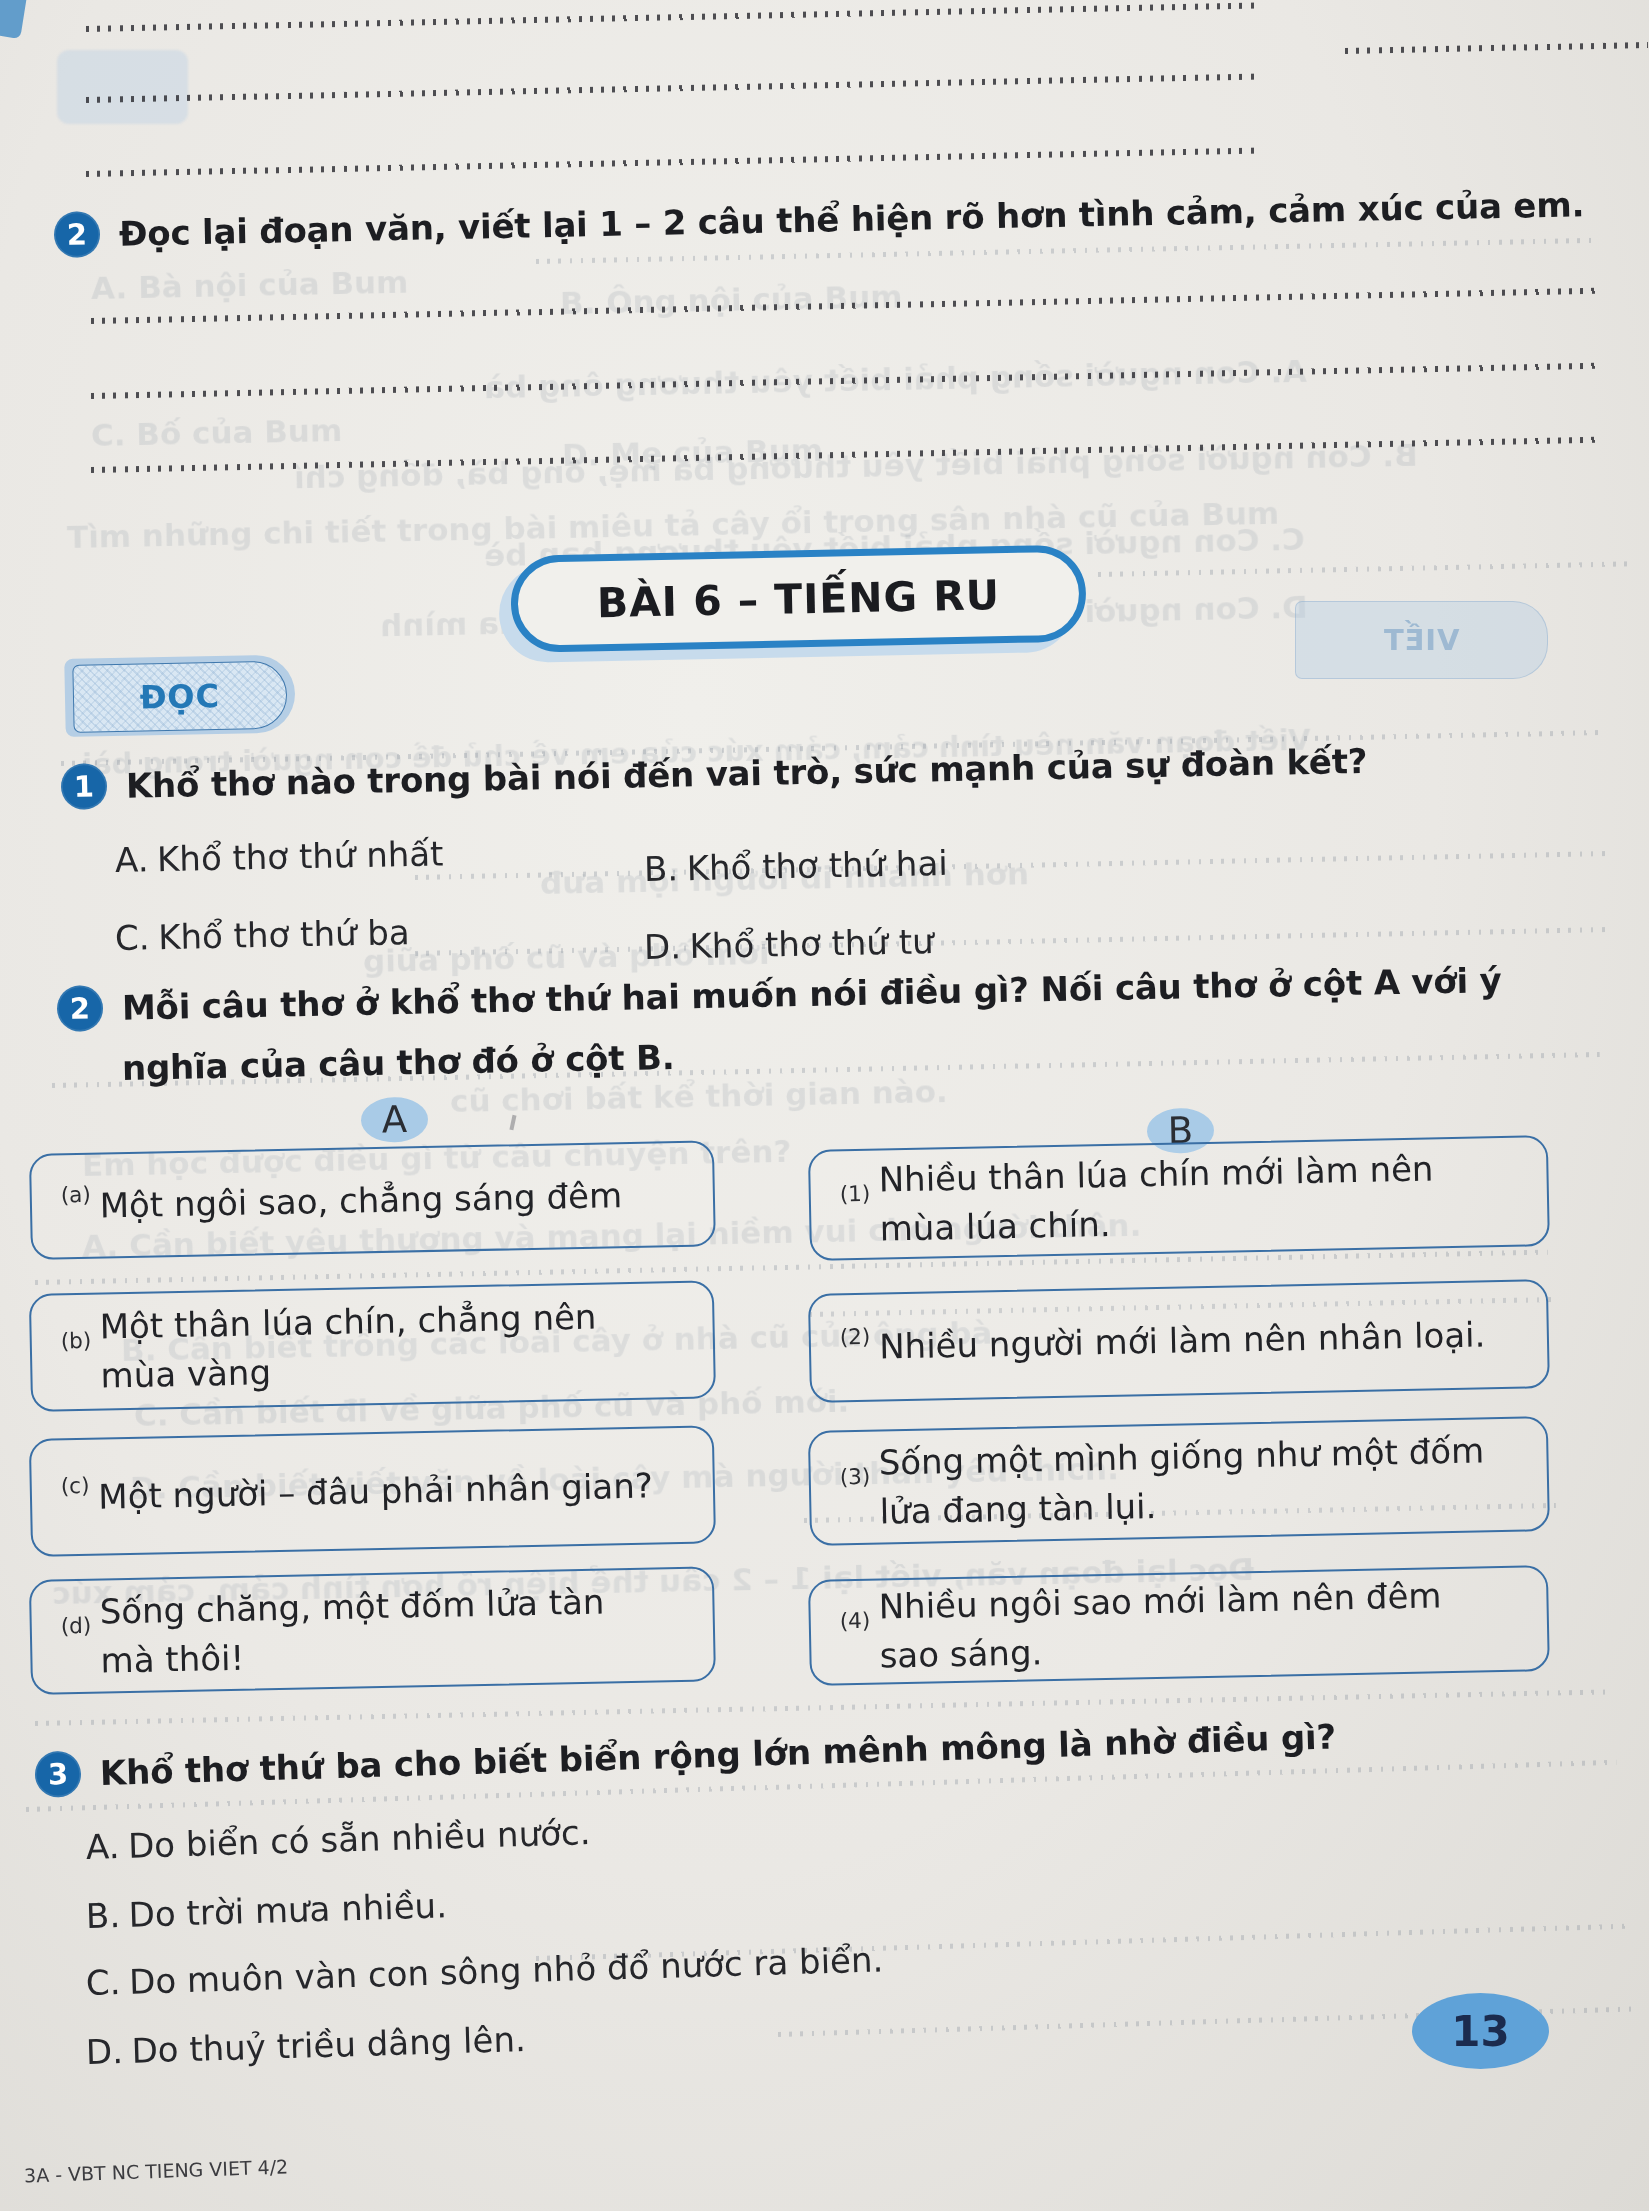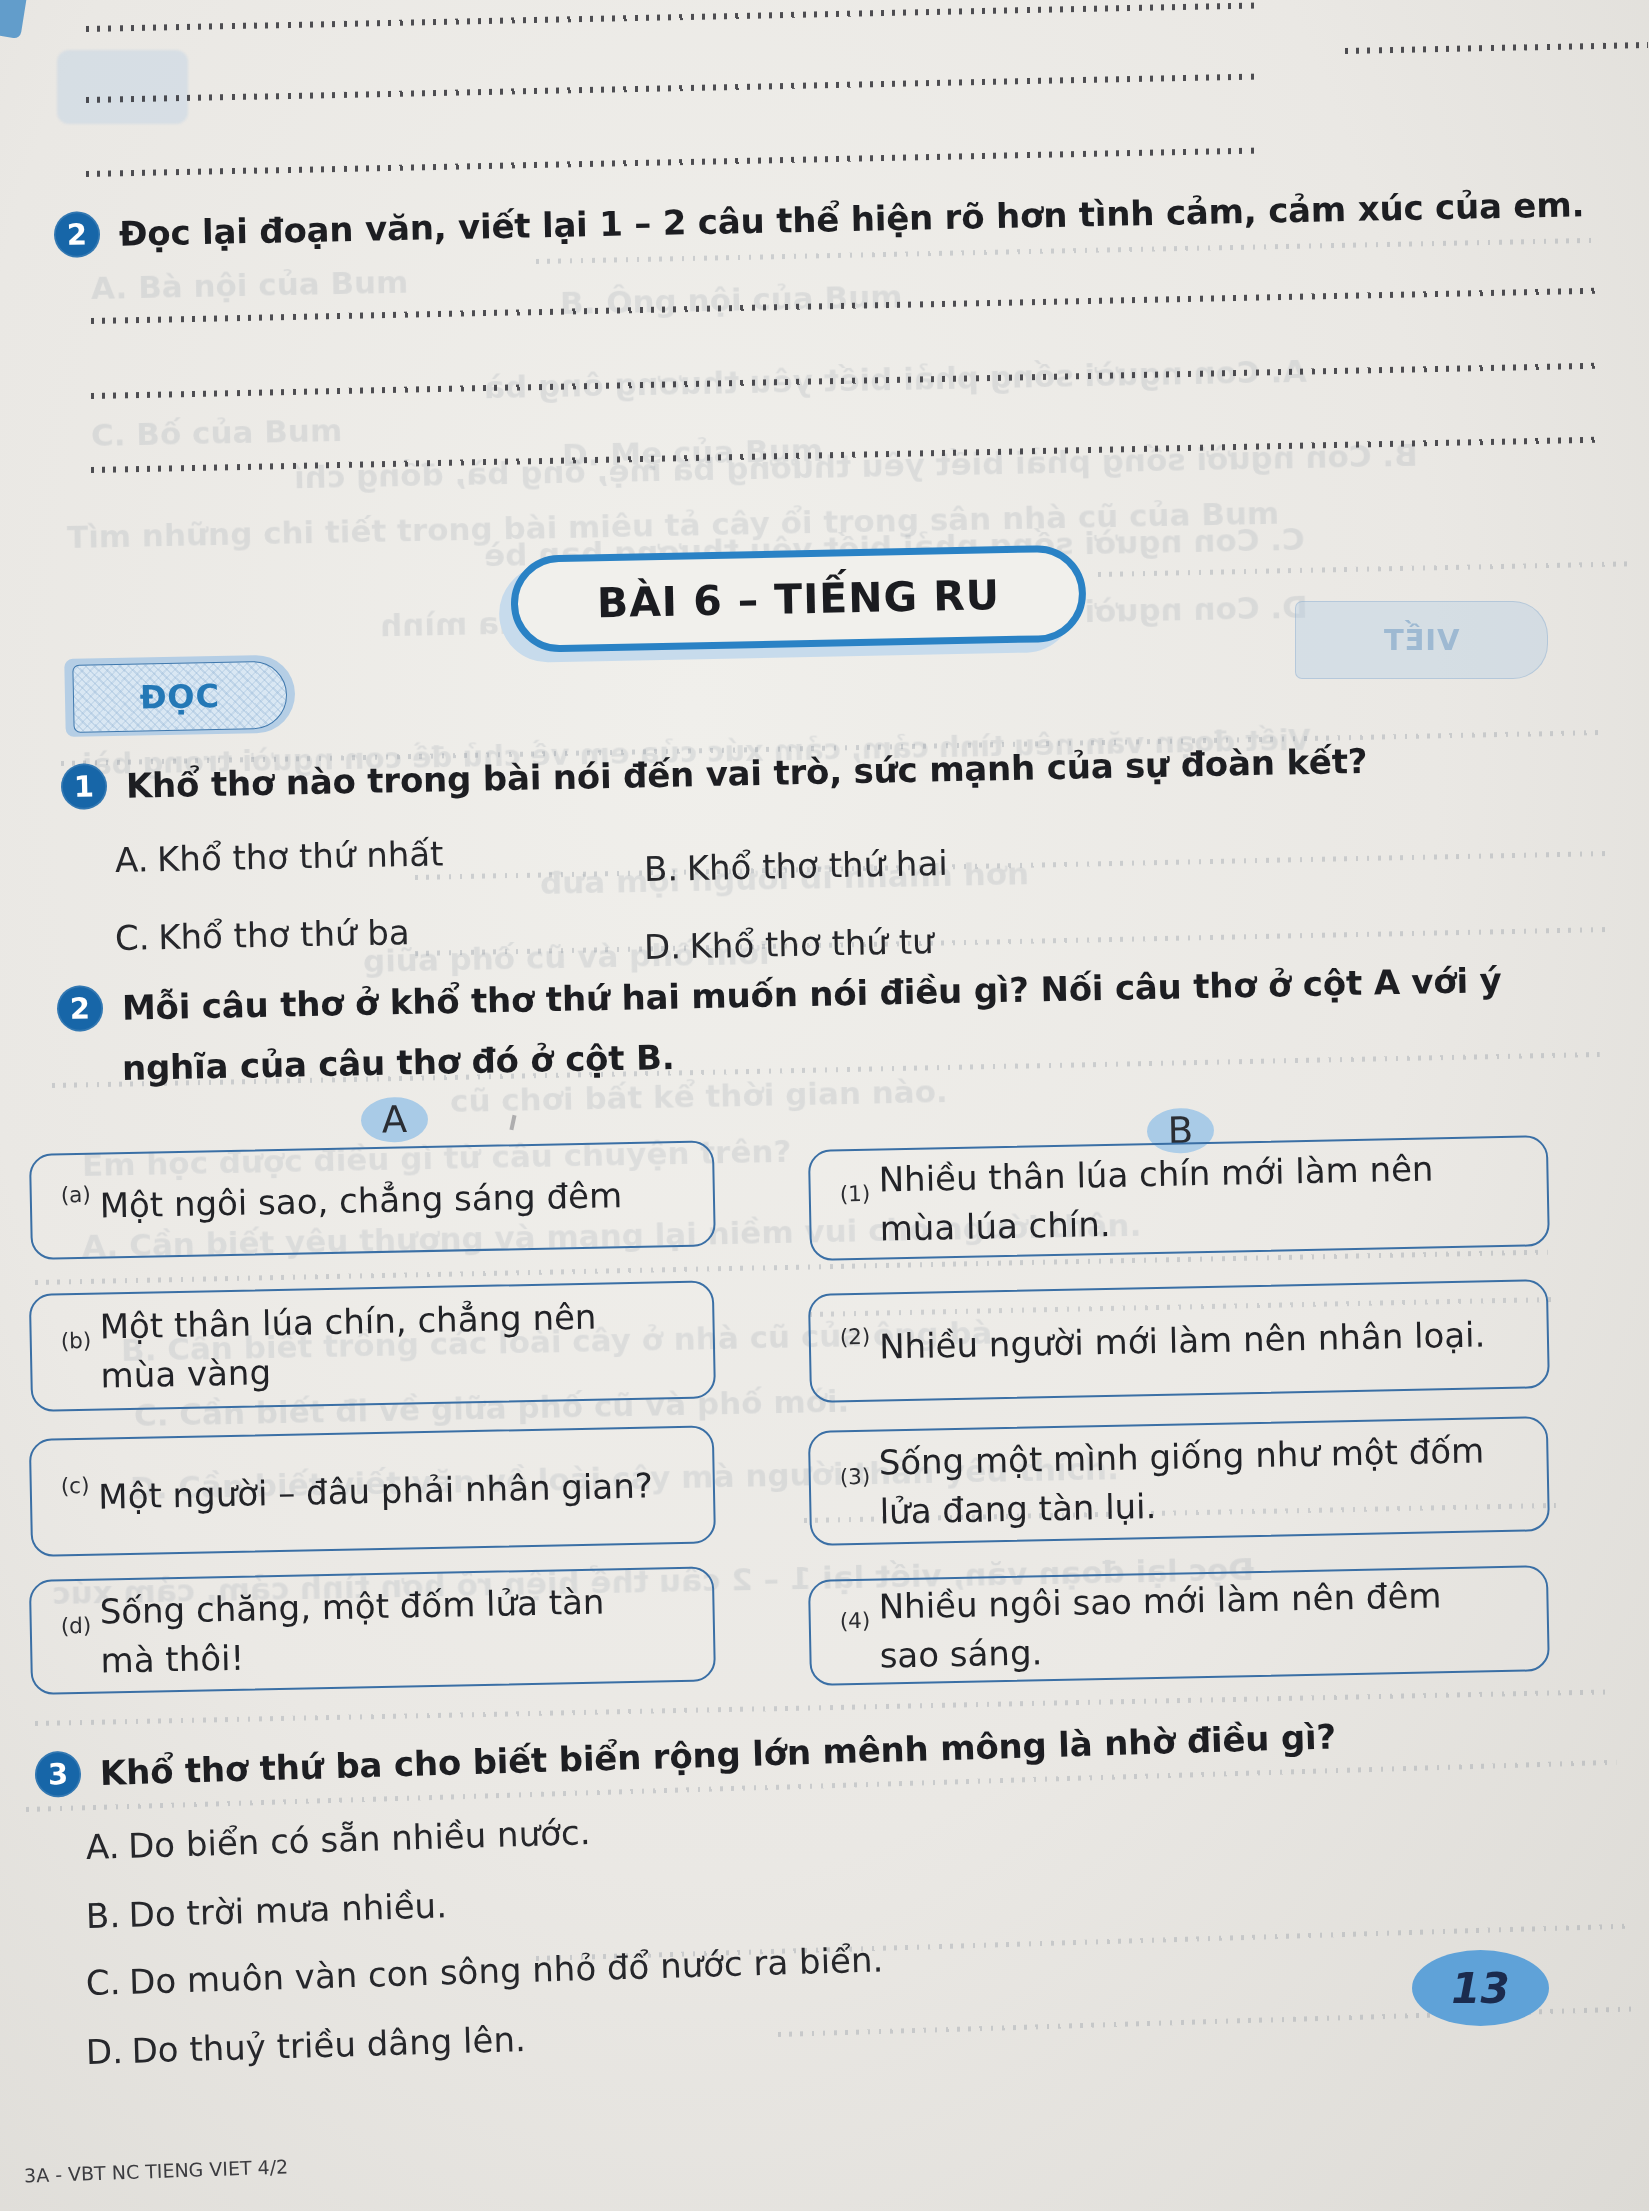--- a/index.html
+++ b/index.html
@@ -209,16 +209,16 @@
     <b>B.</b><span>Do trời mưa nhiều.</span>
   </div>
   <div class="abs opt tilt2" style="left:86px;top:1963px;">
     <b>C.</b><span>Do muôn vàn con sông nhỏ đổ nước ra biển.</span>
   </div>
   <div class="abs opt tilt2" style="left:86px;top:2032px;">
     <b>D.</b><span>Do thuỷ triều dâng lên.</span>
   </div>
 
   <div class="abs footer" style="left:24px;top:2160px;">3A - VBT NC TIENG VIET 4/2</div>
-  <div class="abs pagebubble" style="left:1412px;top:1950px;font-style:italic;">13</div>
+  <div class="abs pagebubble" style="left:1412px;top:1993px;">13</div>
 
 </div>
 
 
 </body></html>

